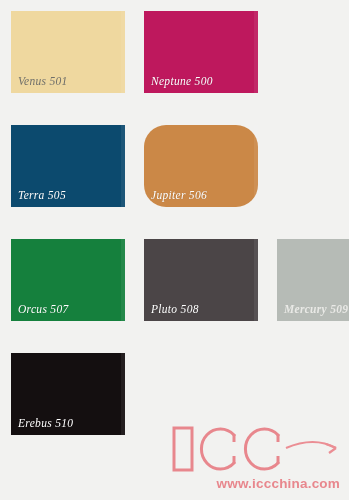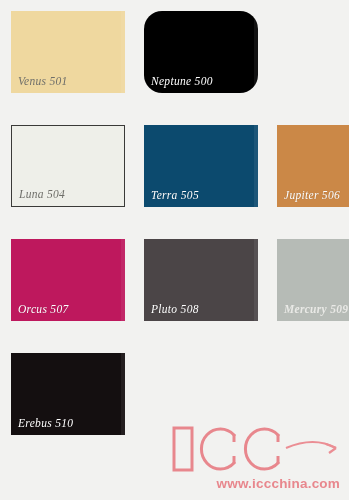--- a/index.html
+++ b/index.html
@@ -128,39 +128,36 @@
 </style>
 </head>
 <body style="background-color: rgb(242, 242, 240);">
 
 <div id="swatch-grid">
 
   <div class="swatch-row">
     <div class="swatch" style="background-color: rgb(239, 216, 159);">
       <span class="swatch-label dark-text">Venus 501</span>
     </div>
-    <div class="swatch" style="background-color: #000000; border-radius: 18px;">
+    <div class="swatch" style="background-color: #be185d;">
       <span class="swatch-label">Neptune 500</span>
     </div>
   </div>
 
   <div class="swatch-row">
-    <div class="swatch bordered" style="background-color: rgb(238, 239, 233);">
-      <span class="swatch-label dark-text">Luna 504</span>
-    </div>
     <div class="swatch" style="background-color: #0c4a6e;">
       <span class="swatch-label">Terra 505</span>
     </div>
-    <div class="swatch" style="background-color: rgb(203, 136, 71);">
+    <div class="swatch" style="background-color: rgb(203, 136, 71); border-radius: 22px;">
       <span class="swatch-label">Jupiter 506</span>
     </div>
   </div>
 
   <div class="swatch-row">
-    <div class="swatch" style="background-color: #be185d;">
+    <div class="swatch" style="background-color: #15803d;">
       <span class="swatch-label">Orcus 507</span>
     </div>
     <div class="swatch" style="background-color: rgb(75, 69, 71);">
       <span class="swatch-label">Pluto 508</span>
     </div>
     <div class="swatch" style="background-color: rgb(182, 187, 182); font-weight: bold;">
       <span class="swatch-label mid-text">Mercury 509</span>
     </div>
   </div>
 

